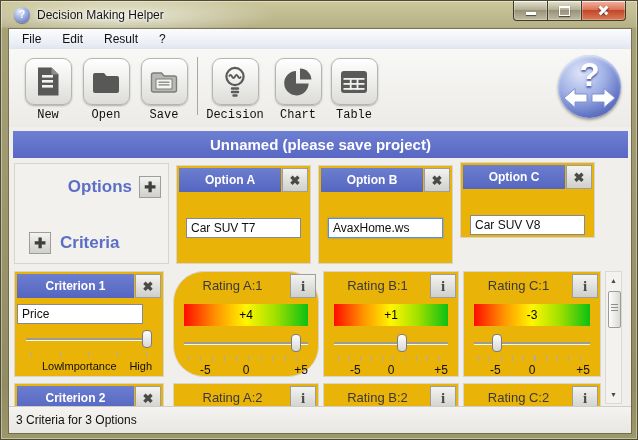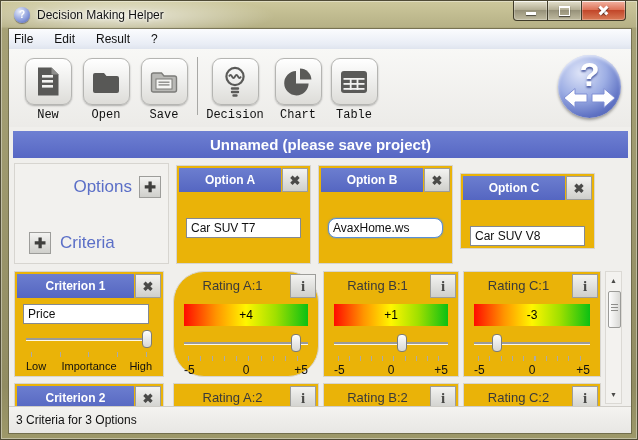--- a/index.html
+++ b/index.html
@@ -31,21 +31,21 @@
   .glyph-x::before,.glyph-x::after{content:"";position:absolute;left:1px;top:4px;width:11px;height:2.6px;background:#fff;
        box-shadow:0 1px 1px rgba(0,0,0,.45);}
   .glyph-x::before{transform:rotate(45deg);} .glyph-x::after{transform:rotate(-45deg);}
 
   
   .client{position:absolute;top:28px;left:8px;width:622px;height:404px;background:#f0efec;
        box-shadow:0 0 0 1px rgba(80,76,52,.55);}
 
   .menubar{position:absolute;top:0;left:0;width:622px;height:20px;
        background:linear-gradient(180deg,#fbfcfe,#e9edf5 75%,#dfe4ee);
-       display:flex;align-items:center;font-size:12px;color:#101010;box-sizing:border-box;}
+       display:flex;align-items:center;font-size:12px;color:#101010;padding-left:8px;box-sizing:border-box;}
   .menu-item{padding:2px 10px 2px 5px;margin-right:6px;}
 
   .toolbar{position:absolute;top:20px;left:0;width:622px;height:78px;
        background:linear-gradient(180deg,#f8f8f6,#ecebe8);}
   .tool{position:absolute;top:9px;text-align:center;font-family:Liberation Mono, monospace;}
   .tbtn{width:45px;height:45px;margin:0 auto;border:1px solid #b5b5b2;border-radius:9px;
        background:linear-gradient(180deg,#ffffff,#ececea 55%,#dddcd8);
        box-shadow:0 1px 2px rgba(0,0,0,.28), inset 0 1px 0 #fff;
        display:flex;align-items:center;justify-content:center;}
   .tlabel{margin-top:3px;font-size:12px;color:#101010;}
@@ -76,42 +76,42 @@
        text-align:center;line-height:23px;font-size:13px;box-sizing:border-box;}
   .card-btn.info{font-family:"Liberation Serif",serif;font-size:15px;}
 
   .text-input{position:absolute;border:1px solid #848992;background:#fff;font-size:12px;
        padding:2px 4px;height:20px;box-sizing:border-box;color:#101010;font-family:"Liberation Sans",sans-serif;}
   .text-input.focused{border:1px solid #5a8fd6;box-shadow:0 0 2px rgba(90,143,214,.9);}
 
   .left-panel{left:1px;top:2px;width:155px;height:101px;background:#f2f1ee;}
   .options-row{position:absolute;top:12px;right:7px;display:flex;align-items:center;gap:7px;}
   .criteria-row{position:absolute;bottom:9px;left:14px;display:flex;align-items:center;gap:9px;}
-  .big-label{font-size:17px;font-weight:normal;color:#5b6fc7;}
+  .big-label{font-size:17px;font-weight:bold;color:#5b6fc7;}
   .plus-btn{width:22px;height:22px;border:1px solid #9d9d9a;box-sizing:border-box;
        background:linear-gradient(180deg,#f3f3f1,#cfcfcb);color:#3f3f3d;font-weight:bold;
        font-size:14px;line-height:20px;text-align:center;}
 
   .grad{position:absolute;left:10px;right:10px;top:32px;height:22px;
        background:linear-gradient(90deg,#ff0b00 0%,#ff9500 26%,#fff600 50%,#9fe000 74%,#0bc013 100%);
        text-align:center;line-height:22px;font-size:12px;color:#000;}
 
   .slider{position:absolute;height:18px;}
   .slider .track{position:absolute;left:0;right:0;top:8px;height:2px;background:#9b9b98;
        box-shadow:0 1px 0 rgba(255,255,255,.9);}
   .slider .thumb{position:absolute;top:0;width:10px;height:18px;border:1px solid #7b7b78;border-radius:4px;
        background:linear-gradient(180deg,#fdfdfd,#d7d7d4);box-sizing:border-box;box-shadow:inset 0 1px 0 #fff;}
 
   .ticks11{position:absolute;left:14px;right:9px;height:5px;
        background:repeating-linear-gradient(90deg,#ababa8 0 1px,transparent 1px 12.1px);}
   .ticks5{position:absolute;left:16px;right:12px;height:5px;
        background:repeating-linear-gradient(90deg,#ababa8 0 1px,transparent 1px 28.7px);}
 
   .scale{position:absolute;left:10px;right:10px;font-size:12px;color:#101010;height:14px;}
-  .scale .s-min{position:absolute;left:0;} .scale .s-mid{position:absolute;left:50%;transform:translateX(-50%);}
+  .scale .s-min{position:absolute;left:16px;} .scale .s-mid{position:absolute;left:50%;transform:translateX(-50%);}
   .scale .s-max{position:absolute;right:0;}
   .imp-scale{font-size:11px;}
 
   
   .scrollbar{position:absolute;left:592px;top:110px;width:17px;height:133px;background:#f3f2ef;
        border:1px solid #dbd9d4;box-sizing:border-box;}
   .sb-btn{position:absolute;left:0;width:15px;height:15px;text-align:center;font-size:7px;color:#4a4a48;line-height:15px;}
   .sb-up{top:1px;} .sb-down{bottom:1px;}
   .sb-thumb{position:absolute;left:2px;width:11px;top:19px;height:35px;border:1px solid #9b9b98;border-radius:2px;
        background:linear-gradient(90deg,#fdfdfd,#d9d9d6);}
@@ -245,32 +245,32 @@
       </div>
 
       <div class="card" style="left:163px;top:4px;width:135px;height:99px;">
         <div class="card-header">Option A</div>
         <div class="card-btn">✖</div>
         <input class="text-input" style="left: 9px; right: 9px; top: 52px;" value="Car SUV T7">
       </div>
       <div class="card" style="left:305px;top:4px;width:135px;height:99px;">
         <div class="card-header">Option B</div>
         <div class="card-btn">✖</div>
-        <input class="text-input focused" style="left: 9px; right: 9px; top: 52px; border-radius: 8px;" value="AvaxHome.ws">
-      </div>
-      <div class="card" style="left:447px;top:12px;width:135px;height:76px;">
+        <input class="text-input focused" style="left: 9px; right: 9px; top: 52px;" value="AvaxHome.ws">
+      </div>
+      <div class="card" style="left:447px;top:1px;width:135px;height:76px;">
         <div class="card-header">Option C</div>
         <div class="card-btn">✖</div>
         <input class="text-input" style="left: 9px; right: 9px; top: 52px;" value="Car SUV V8">
       </div>
 
       <div class="card" style="left:1px;top:110px;width:150px;height:106px;">
         <div class="card-header">Criterion 1</div>
         <div class="card-btn">✖</div>
-        <input class="text-input" style="left: 8px; width: 126px; top: 32px;" value="Price">
+        <input class="text-input" style="left: 2px; width: 126px; top: 32px;" value="Price">
         <div class="slider" style="left:11px;right:11px;top:58px;">
           <div class="track"></div>
           <div class="thumb" style="left: calc(96% - 5px);"></div>
         </div>
         <div class="ticks5" style="top:80px;"></div>
         <div class="scale imp-scale" style="top:88px;left:11px;right:11px;">
           <span class="s-min">Low</span>
           <span class="s-mid">Importance</span>
           <span class="s-max">High</span>
         </div>

